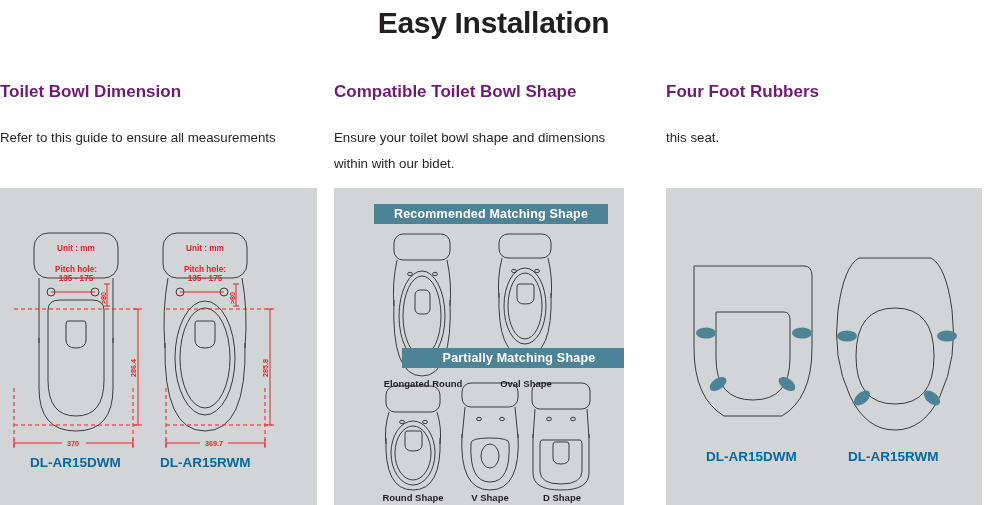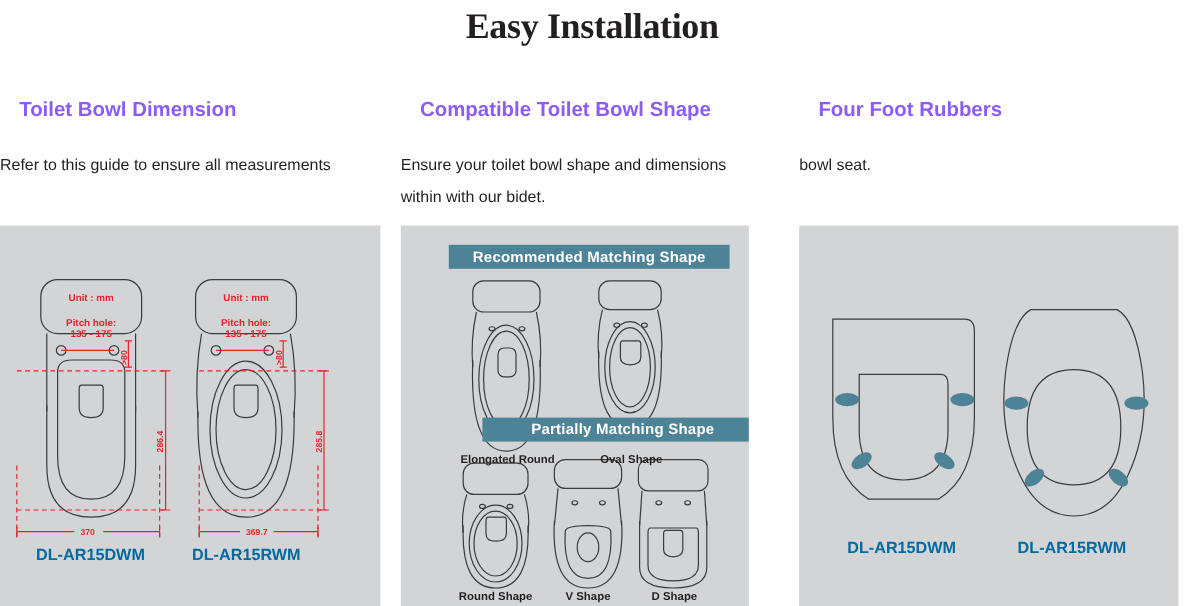--- a/index.html
+++ b/index.html
@@ -10,37 +10,37 @@
     color:#231f20;
     overflow:hidden;
     position:relative;
   }
   .page{position:relative;width:987px;height:505px;}
 
   
   .main-title{
     position:absolute;left:0;top:6px;width:987px;
     text-align:center;
-    font-family:Liberation Serif, serif;
+    font-family:Liberation Sans, sans-serif;
     font-weight:bold;
     font-size:30px;
     letter-spacing:-0.3px;
     color:#231f20;
   }
 
   
   .col{position:absolute;top:0;}
   .col-0{left:0;width:317px;}
   .col-1{left:334px;width:314px;}
   .col-2{left:666px;width:316px;}
 
   .col-head{
-    position:absolute;top:82px;left:16px;
+    position:absolute;top:82px;left:0;
     font-family:"Liberation Sans Narrow","Liberation Sans",sans-serif;
-    font-weight:bold;font-size:17px;color:#8b5cf6;
+    font-weight:bold;font-size:17px;color:#701a75;
     white-space:nowrap;
   }
   .col-desc{
     position:absolute;top:125px;left:0;
     font-size:13.3px;line-height:26px;color:#231f20;
     width:100%;
   }
 
   
   .panel{
@@ -258,21 +258,21 @@
 
       <div class="shape-label" style="left:38px;top:304px;width:82px;">Round Shape</div>
       <div class="shape-label" style="left:119px;top:304px;width:74px;">V Shape</div>
       <div class="shape-label" style="left:191px;top:304px;width:74px;">D Shape</div>
     </div>
   </div>
 
   <div class="col col-2">
     <div class="col-head">Four Foot Rubbers</div>
     <div class="col-desc">
-      <div>bowl seat.</div>
+      <div>this seat.</div>
     </div>
 
     <div class="panel panel-2">
       <svg width="316" height="317" viewBox="0 0 316 317">
 
         <g>
           <path class="ln" d="M28 78 L138 78 Q146 78 146 88 L146 160 Q146 210 116 228 L58 228 Q28 210 28 160 Z"></path>
           <path class="ln" d="M50 124 L118 124 Q124 124 124 132 L124 170 Q124 212 87 212 Q50 212 50 170 L50 132 Q50 124 50 124 Z"></path>
           <ellipse class="foot" cx="40" cy="145" rx="10" ry="5.5"></ellipse>
           <ellipse class="foot" cx="136" cy="145" rx="10" ry="5.5"></ellipse>

